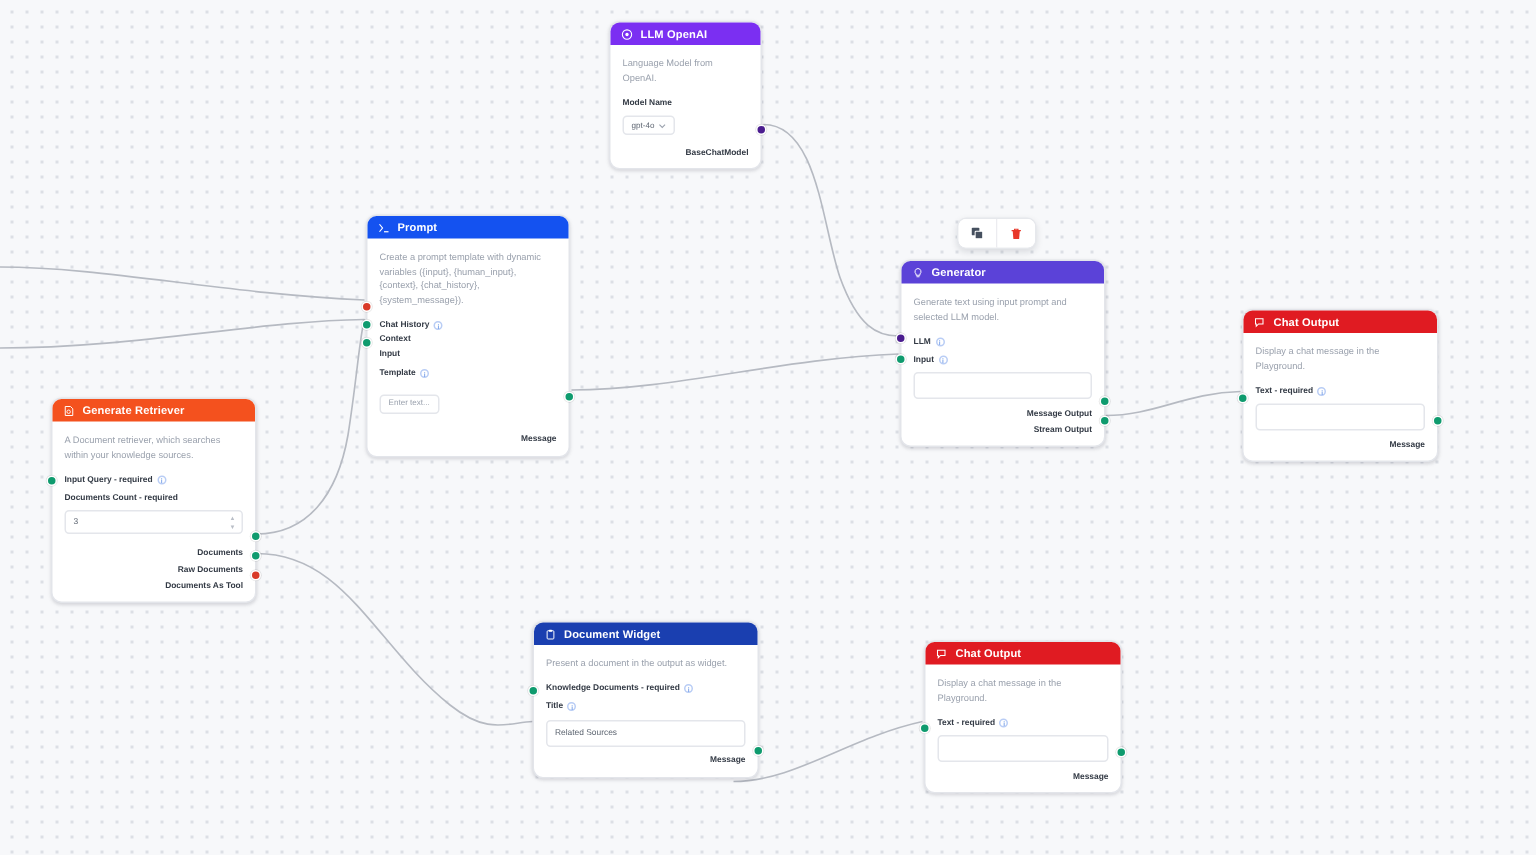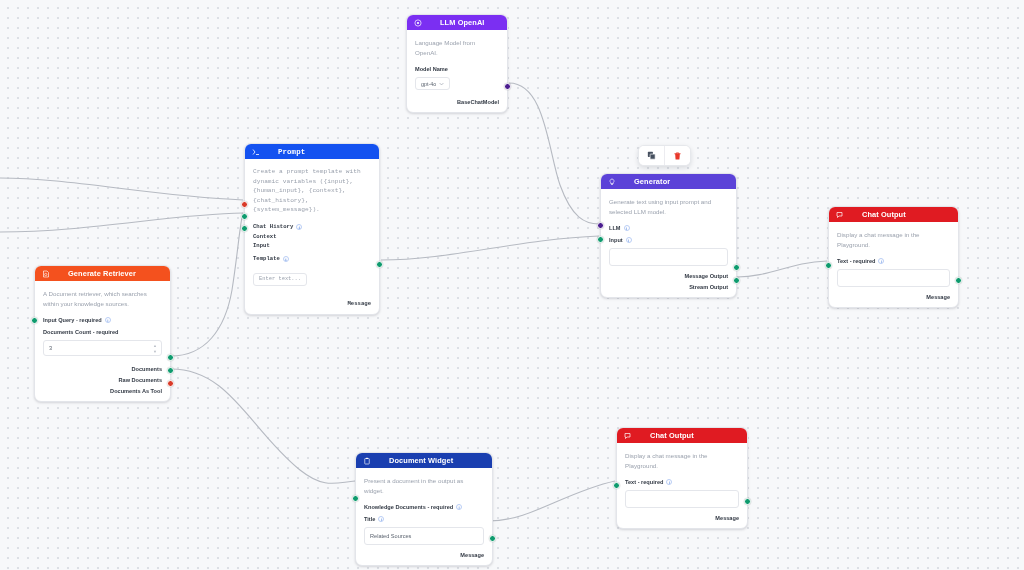--- a/index.html
+++ b/index.html
@@ -21,21 +21,21 @@
 
   .node {
     position: absolute;
     background: #ffffff;
     border-radius: 7px;
     border: 1px solid #e3e5ea;
     box-shadow: 0 1px 3px rgba(16,24,40,.10), 0 1px 2px rgba(16,24,40,.06);
     overflow: visible;
   }
   .node-head {
-    display: flex; align-items: center; gap: 18px;
+    display: flex; align-items: center; gap: 5px;
     height: 15px;
     padding: 0 7px;
     border-radius: 6px 6px 0 0;
     color: #fff;
     font-size: 7.4px;
     font-weight: bold;
     letter-spacing: .1px;
   }
   .node-head .hicon { width: 8px; height: 8px; display: block; flex: 0 0 auto; }
   .node-body { padding: 8px 8px 7px 8px; }
@@ -154,21 +154,21 @@
             <path d="M1 1 L4 4 L7 1" fill="none" stroke="#9aa1ad" stroke-width="1.1"></path>
           </svg>
       </div>
       <div class="out-row" style="margin-top:8px;">
         <span>BaseChatModel</span>
       </div>
     </div>
     <div class="port right purple" style="top:68px;"></div>
   </div>
 
-  <div class="node" style="left:244px; top:143px; width:136px;font-family:Liberation Mono, monospace;">
+  <div class="node" style="left:244px; top:143px; width:136px;">
     <div class="node-head" style="background:#1452f0;">
       <svg class="hicon" viewBox="0 0 16 16">
           <path d="M2 3 L6 8 L2 13" fill="none" stroke="#fff" stroke-width="1.6"></path>
           <path d="M8 13 H14" stroke="#fff" stroke-width="1.6"></path>
         </svg>
       <span>Prompt</span>
     </div>
     <div class="node-body">
       <div class="desc">Create a prompt template with dynamic variables ({input}, {human_input}, {context}, {chat_history}, {system_message}).</div>
       <div class="stack">
@@ -285,21 +285,21 @@
       <div class="out-row">
         <span>Documents As Tool</span>
       </div>
     </div>
     <div class="port left green" style="top:51px;"></div>
     <div class="port right green" style="top:88px;"></div>
     <div class="port right green" style="top:101px;"></div>
     <div class="port right red" style="top:114px;"></div>
   </div>
 
-  <div class="node" style="left:355px; top:452px; width:138px;">
+  <div class="node" style="left:355px; top:414px; width:151px;">
     <div class="node-head" style="background:#1a3fb0;">
       <svg class="hicon" viewBox="0 0 16 16">
           <rect x="3.5" y="3" width="9" height="11" rx="1.2" fill="none" stroke="#fff" stroke-width="1.3"></rect>
           <rect x="6" y="1.6" width="4" height="2.6" rx=".7" fill="#fff"></rect>
         </svg>
       <span>Document Widget</span>
     </div>
     <div class="node-body">
       <div class="desc">Present a document in the output as widget.</div>
       <div class="field-row">

